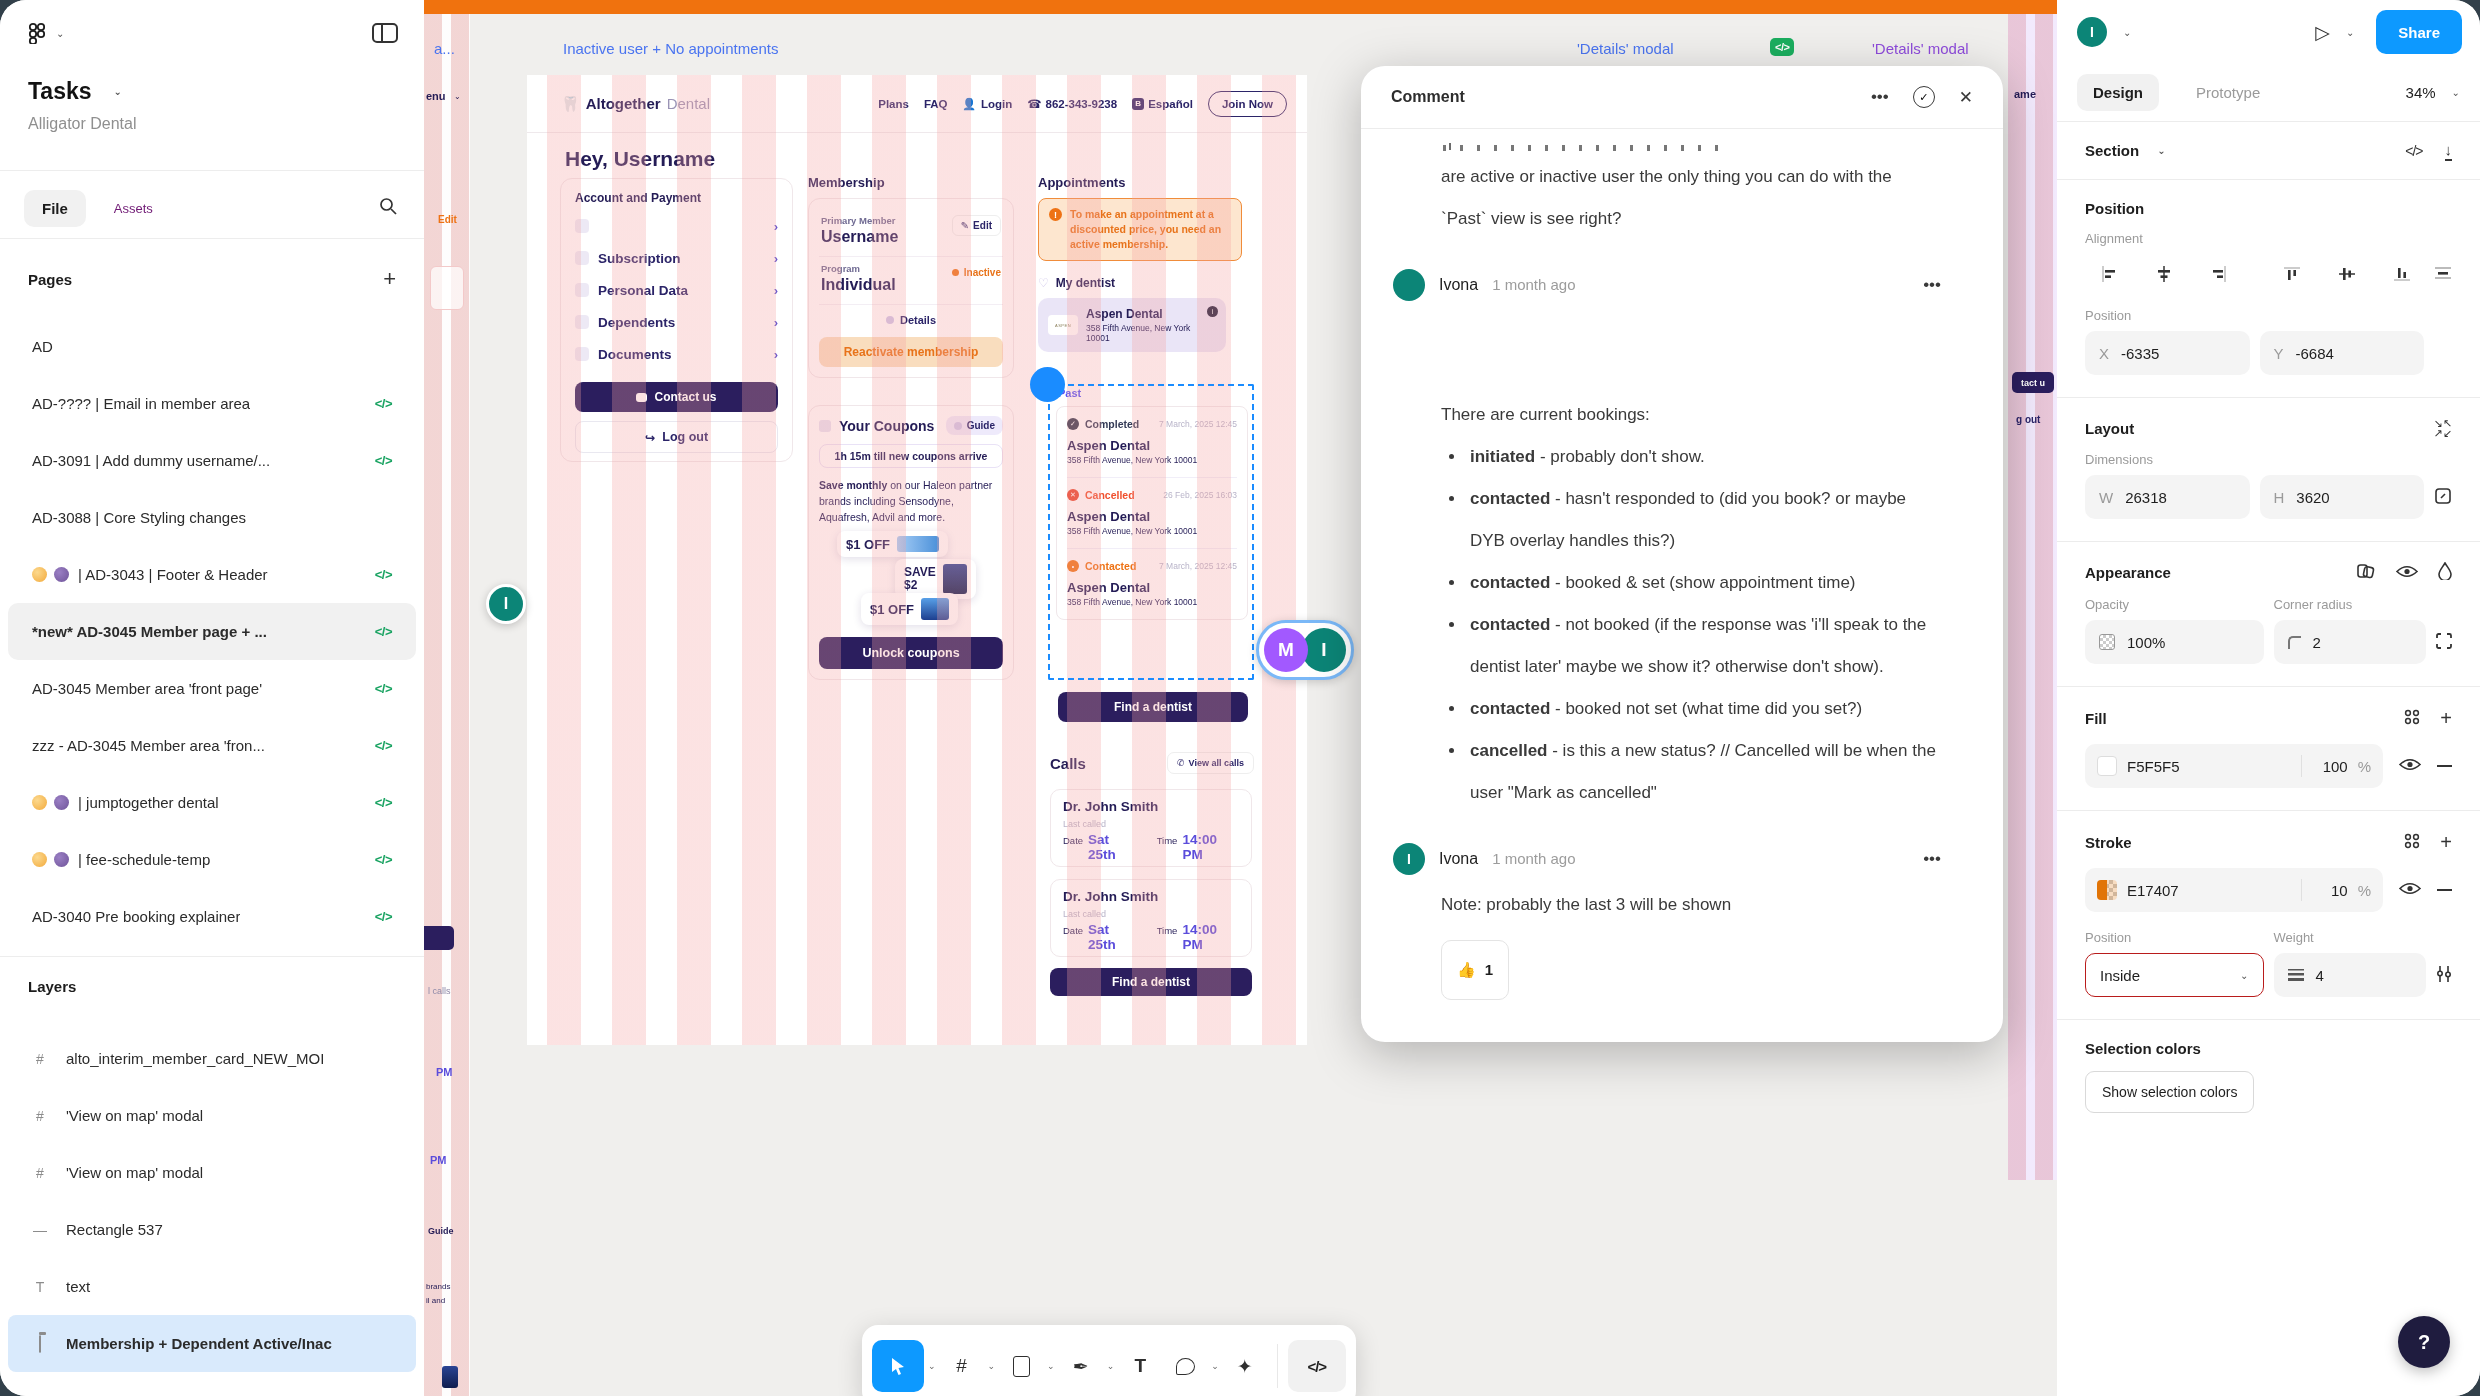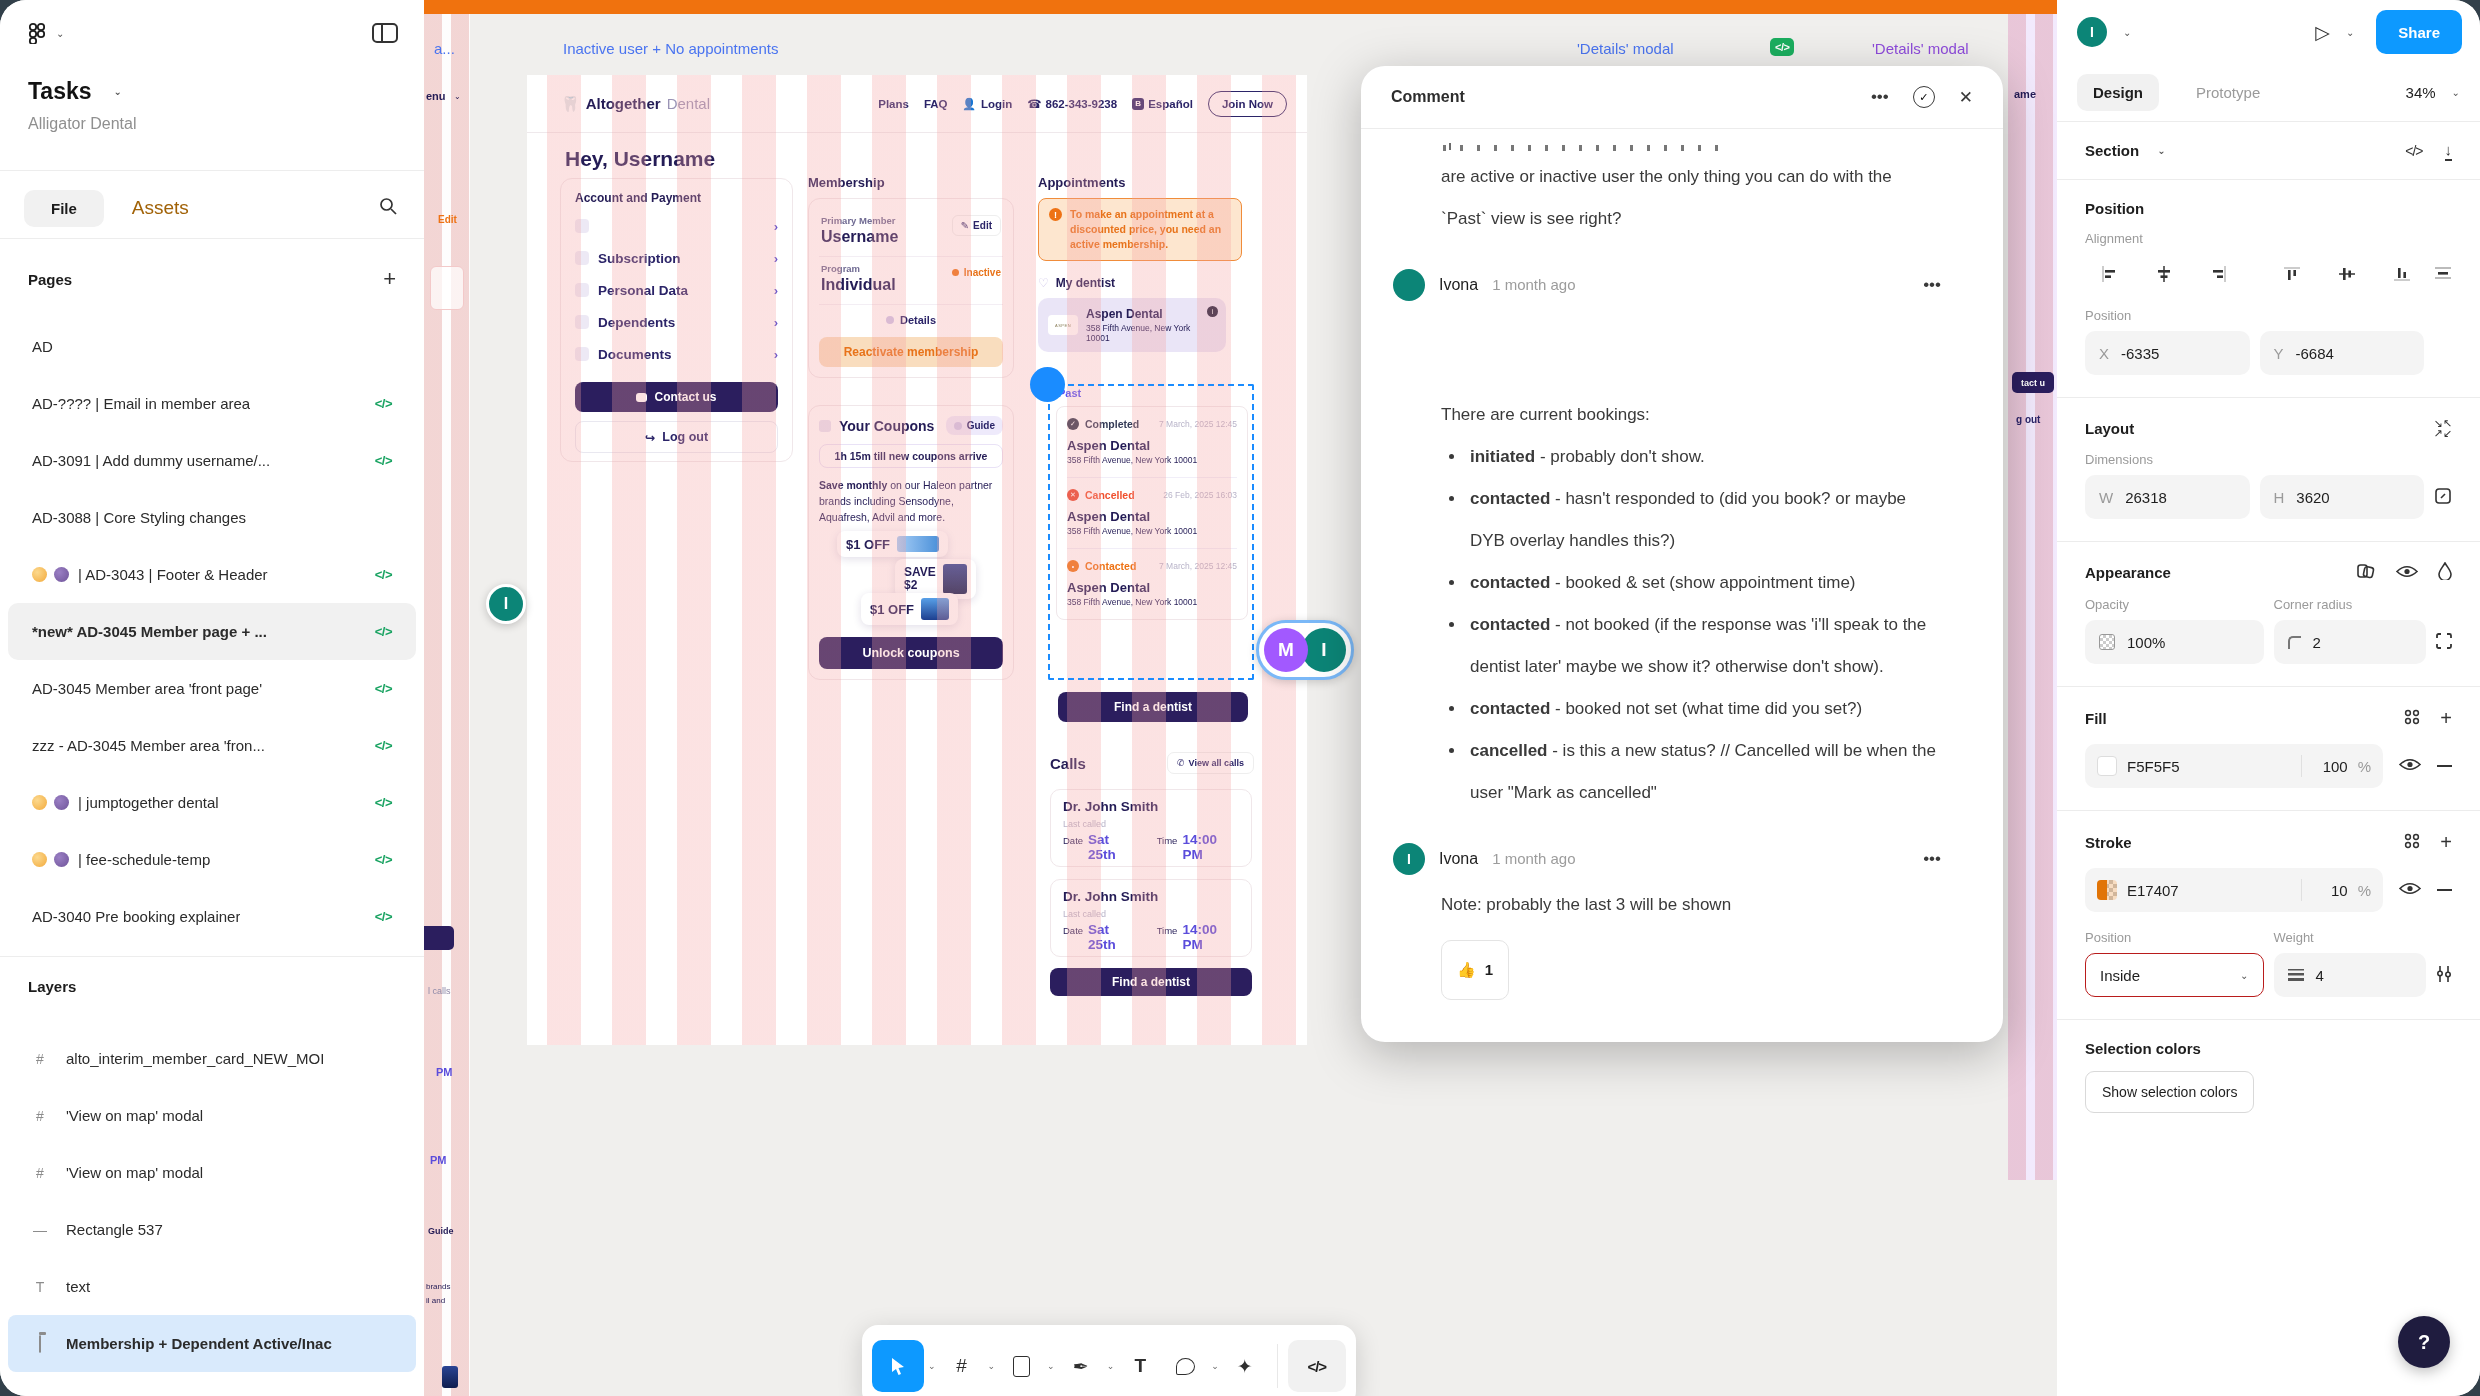--- a/index.html
+++ b/index.html
@@ -10,22 +10,22 @@
   .lsb{position:absolute;left:0;top:0;width:424px;bottom:0;background:#fff;z-index:40}
   .lsb-top{height:66px;display:flex;align-items:center;padding:0 26px}
   .chev{color:#555;font-size:10px;margin-left:8px}
   .panes-ic{margin-left:auto;width:26px;height:20px;border:2px solid #333;border-radius:5px;position:relative}
   .panes-ic::before{content:"";position:absolute;left:7px;top:0;bottom:0;width:2px;background:#333}
   .wtitle{padding:12px 28px 0}
   .tasks{font-size:23px;font-weight:700;color:#121212;display:flex;align-items:center;gap:14px}
   .wsub{font-size:16px;color:#8f8f8f;margin-top:10px}
   .hdiv{position:absolute;left:0;right:0;height:1px;background:#ededed}
   .ltabs{position:absolute;top:180px;left:24px;right:26px;height:56px;display:flex;align-items:center;gap:28px}
-  .tab-file{background:#f1f1f1;border-radius:10px;padding:10px 27px;font-weight:700;font-size:15px;color:#1c1c1c}
-  .tab-assets{color:#a16207;font-size:19px}
+  .tab-file{background:#f1f1f1;border-radius:10px;padding:10px 18px;font-weight:700;font-size:15px;color:#1c1c1c}
+  .tab-assets{color:#701a75;font-size:13px}
   .msearch{margin-left:auto}
   .pages-h{position:absolute;top:266px;left:28px;right:28px;display:flex;align-items:center;font-weight:700;font-size:15px;color:#1c1c1c}
   .plus{margin-left:auto;font-size:22px;font-weight:400;color:#333}
   .plist{position:absolute;top:318px;left:0;right:0}
   .prow{height:57px;display:flex;align-items:center;padding:0 24px;font-size:15px;color:#2b2b2b;margin:0 8px;border-radius:10px;white-space:nowrap}
   .prow.sel{background:#f1f1f1;font-weight:600}
   .plabel{overflow:hidden;text-overflow:ellipsis}
   .pdev{margin-left:auto;color:#17a260;font-weight:700;font-size:13px;letter-spacing:-.5px}
   .pdots{display:inline-flex;gap:7px;margin-right:9px}
   .pdots i{width:15px;height:15px;border-radius:50%}

